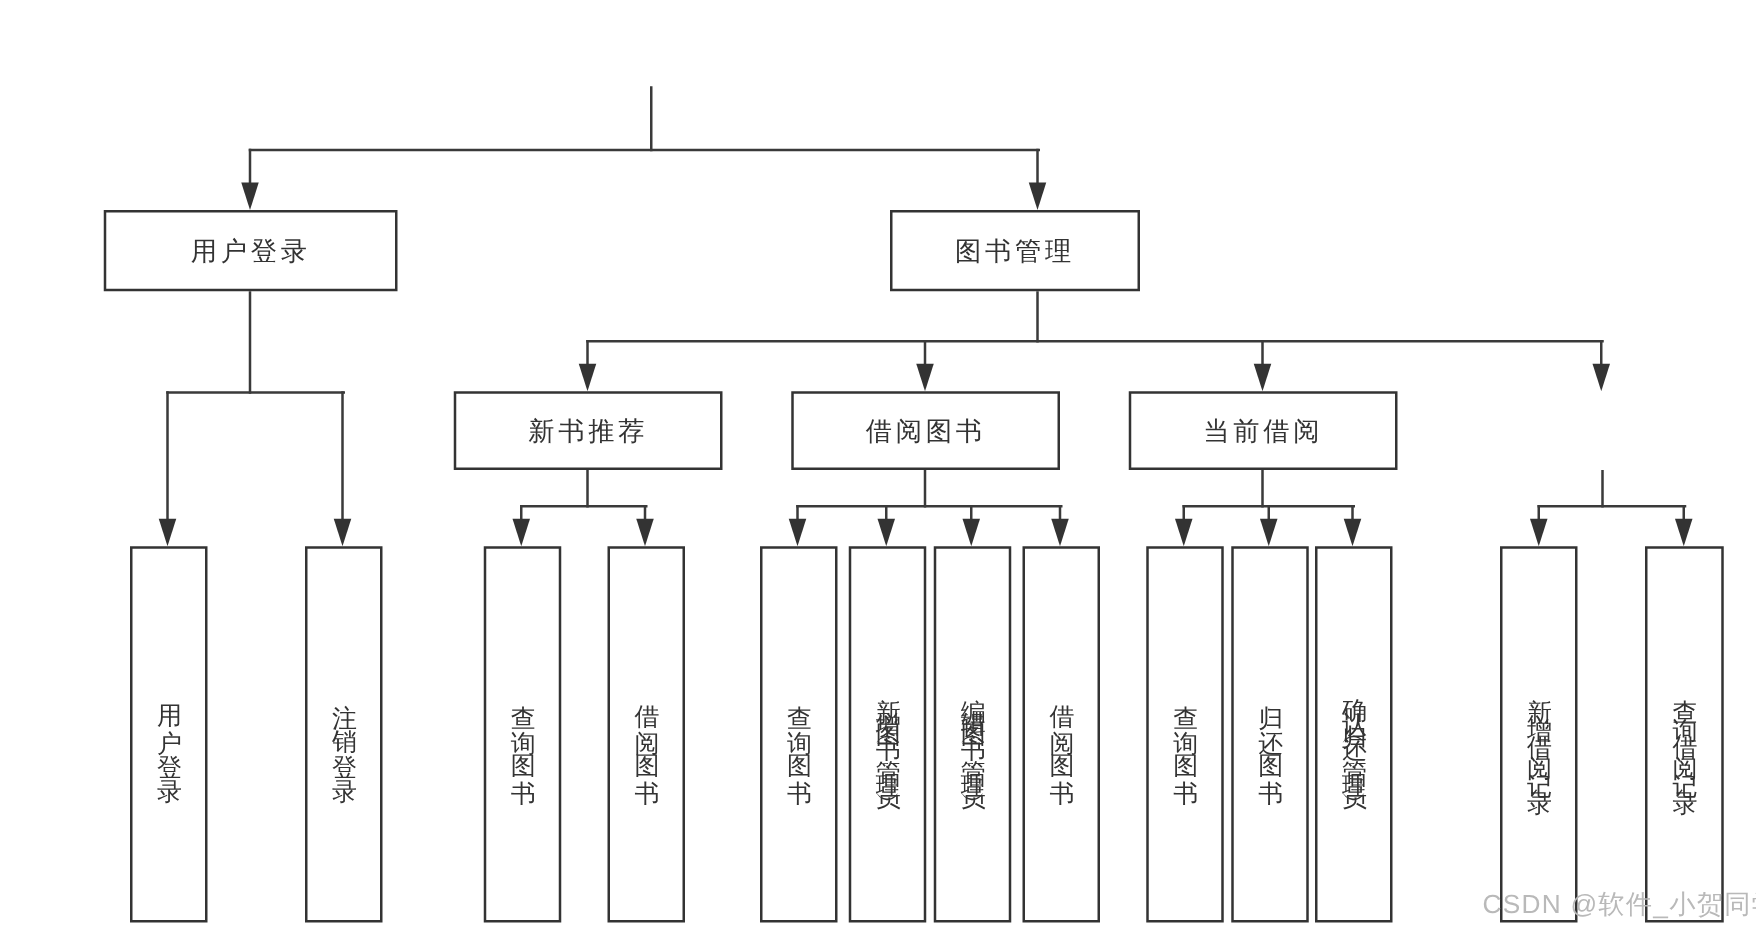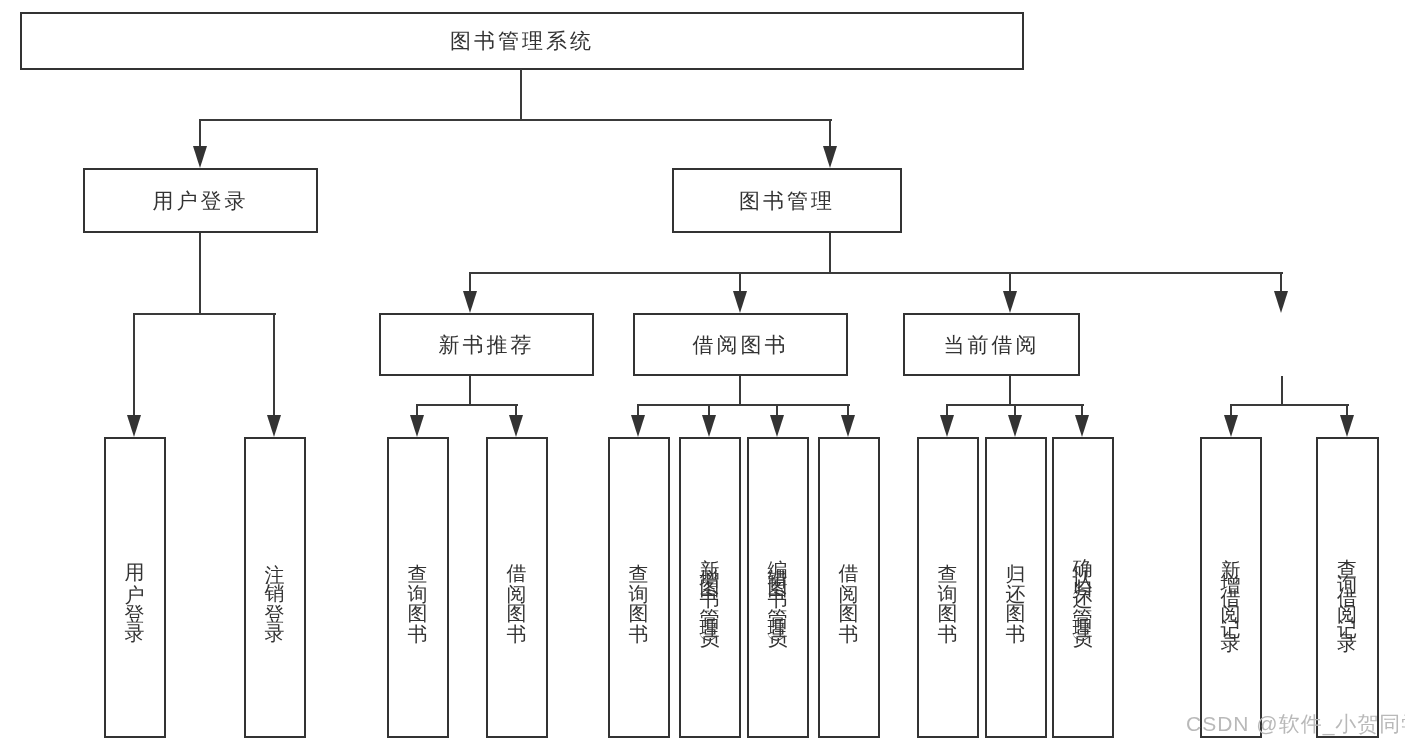--- a/index.html
+++ b/index.html
@@ -52,53 +52,52 @@
     letter-spacing:1px;
     z-index:5;
     white-space:nowrap;
   }
 </style>
 </head>
 <body>
 
 <div class="stage">
 
-  <div class="box" style="left:20px;top:12px;width:1004px;height:58px;">图书管理系统</div>
 
   <div class="vl" style="left:520px;top:69px;height:52px;"></div>
   <div class="hl" style="left:199px;top:119px;width:633px;"></div>
   <div class="vl" style="left:199px;top:119px;height:30px;"></div>
   <div class="ar" style="left:193px;top:146px;"></div>
   <div class="vl" style="left:829px;top:119px;height:30px;"></div>
   <div class="ar" style="left:823px;top:146px;"></div>
 
   <div class="box" style="left:83px;top:168px;width:235px;height:65px;">用户登录</div>
-  <div class="box" style="left:672px;top:168px;width:230px;height:65px;">图书管理</div>
+  <div class="box" style="left:712px;top:168px;width:200px;height:65px;">图书管理</div>
 
   <div class="vl" style="left:199px;top:233px;height:82px;"></div>
   <div class="hl" style="left:133px;top:313px;width:143px;"></div>
   <div class="vl" style="left:133px;top:313px;height:104px;"></div>
   <div class="ar" style="left:127px;top:415px;"></div>
   <div class="vl" style="left:273px;top:313px;height:104px;"></div>
   <div class="ar" style="left:267px;top:415px;"></div>
 
   <div class="vl" style="left:829px;top:233px;height:41px;"></div>
   <div class="hl" style="left:469px;top:272px;width:814px;"></div>
   <div class="vl" style="left:469px;top:272px;height:21px;"></div>
   <div class="ar" style="left:463px;top:291px;"></div>
   <div class="vl" style="left:739px;top:272px;height:21px;"></div>
   <div class="ar" style="left:733px;top:291px;"></div>
   <div class="vl" style="left:1009px;top:272px;height:21px;"></div>
   <div class="ar" style="left:1003px;top:291px;"></div>
   <div class="vl" style="left:1280px;top:272px;height:21px;"></div>
   <div class="ar" style="left:1274px;top:291px;"></div>
 
-  <div class="box" style="left:363px;top:313px;width:215px;height:63px;margin-left:16px;">新书推荐</div>
+  <div class="box" style="left:363px;top:313px;width:215px;height:63px;">新书推荐</div>
   <div class="box" style="left:633px;top:313px;width:215px;height:63px;">借阅图书</div>
-  <div class="box" style="left:903px;top:313px;width:177px;height:63px;">当前借阅</div>
+  <div class="box" style="left:903px;top:313px;width:215px;height:63px;">当前借阅</div>
 
   <div class="vl" style="left:469px;top:376px;height:30px;"></div>
   <div class="hl" style="left:416px;top:404px;width:102px;"></div>
   <div class="vl" style="left:416px;top:404px;height:13px;"></div>
   <div class="ar" style="left:410px;top:415px;"></div>
   <div class="vl" style="left:515px;top:404px;height:13px;"></div>
   <div class="ar" style="left:509px;top:415px;"></div>
 
   <div class="vl" style="left:739px;top:376px;height:30px;"></div>
   <div class="hl" style="left:637px;top:404px;width:213px;"></div>

